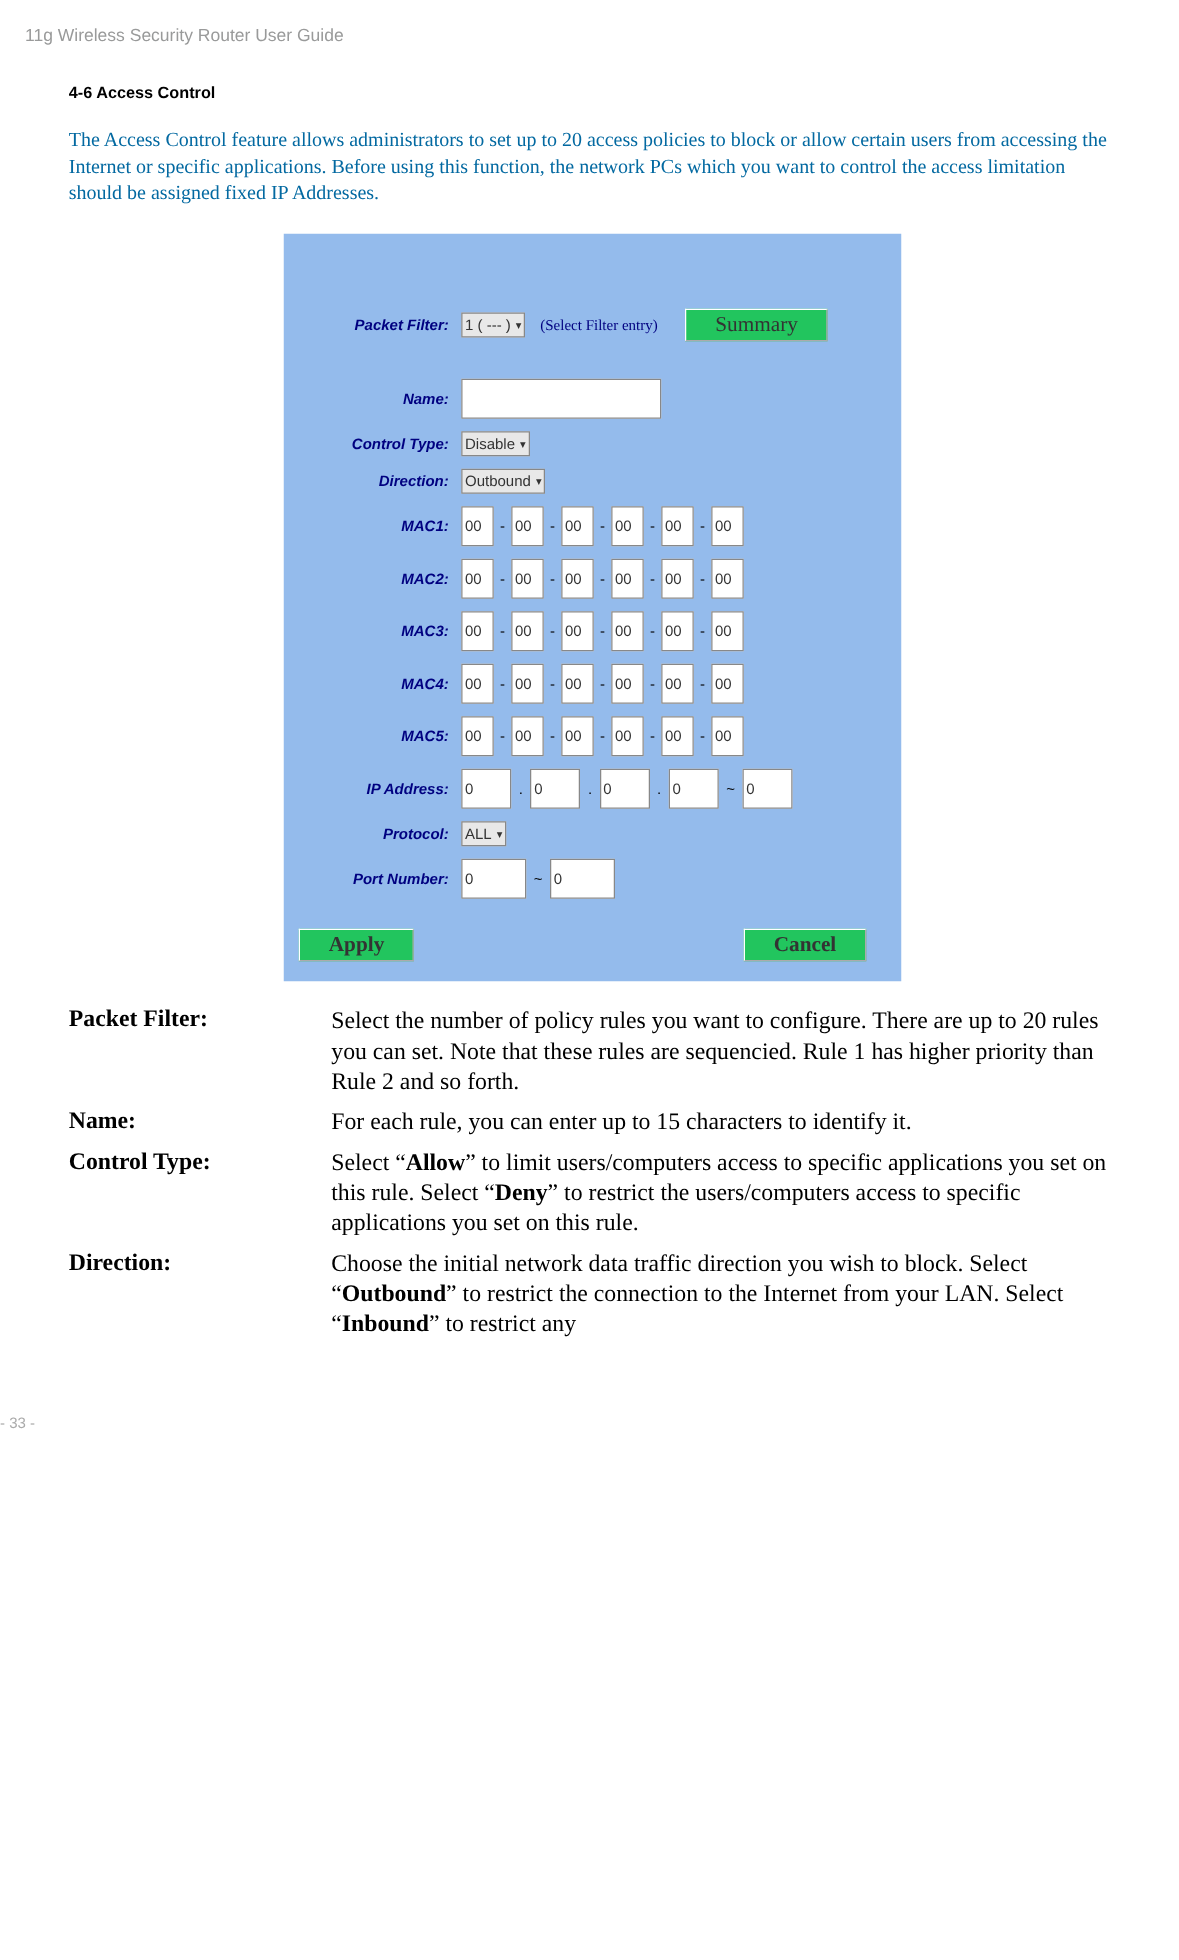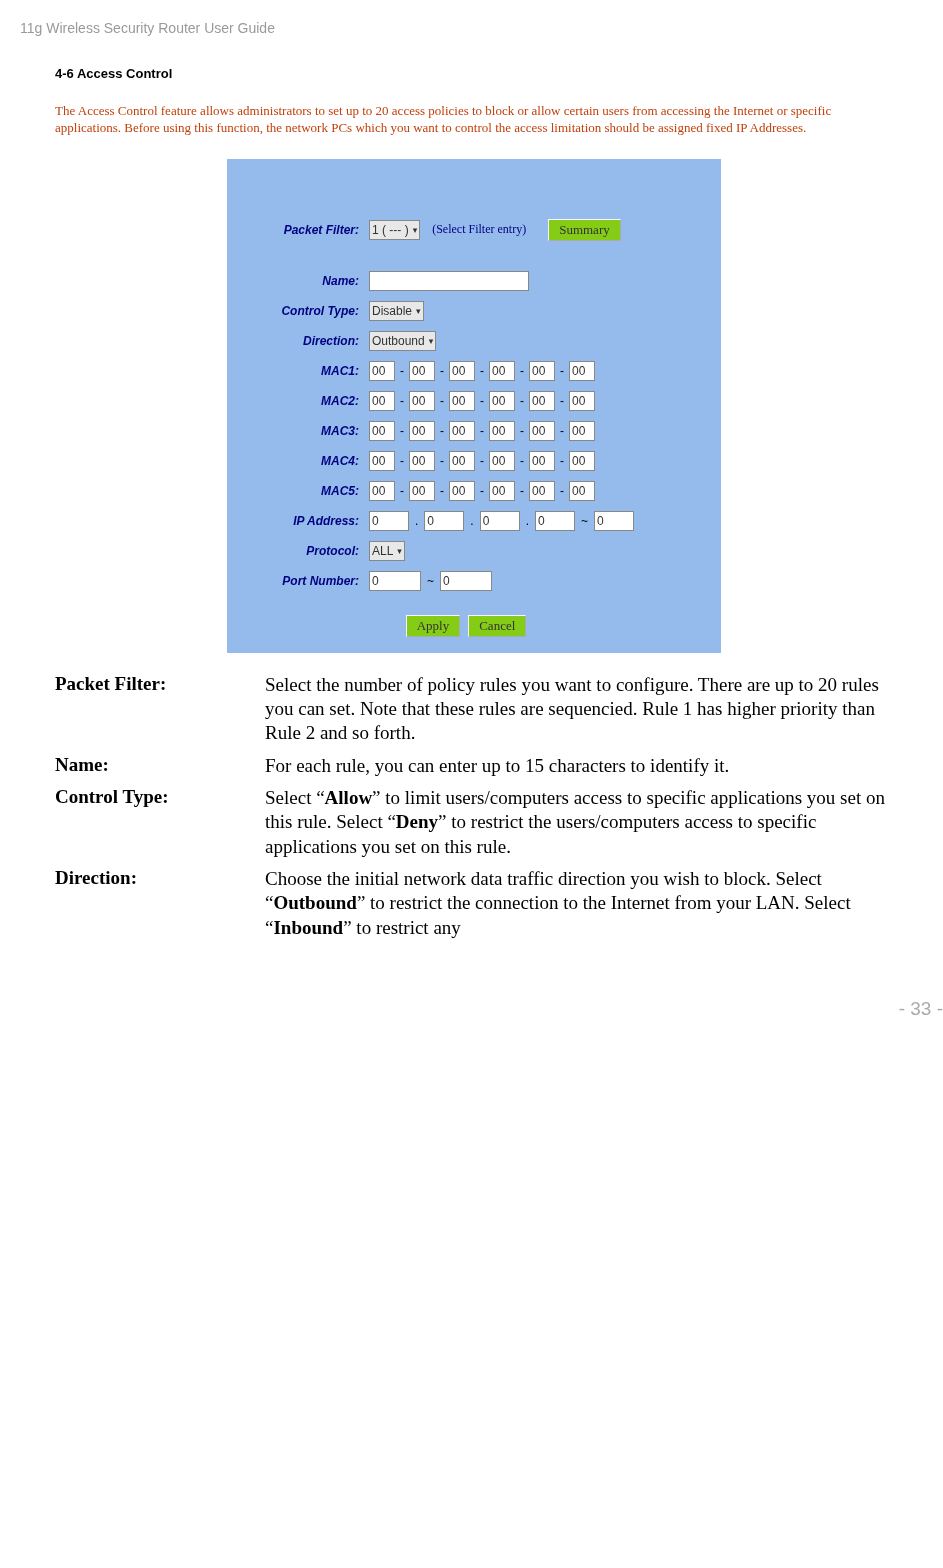--- a/index.html
+++ b/index.html
@@ -1,42 +1,42 @@
 <!DOCTYPE html>
 <html><head>
   <meta charset="utf-8">
   <style>
     * { margin: 0; padding: 0; box-sizing: border-box; }
     body { font-family: "Times New Roman", Times, serif; background: white; width: 943px; margin: 0 auto; color: #333; }
     .header-text { color: #999a9a; font-family: Arial, sans-serif; font-size: 14px; padding: 20px 0 0 20px; }
     .content { padding: 30px 50px 20px 55px; }
     .section-heading { font-family: Arial, sans-serif; font-weight: bold; font-size: 13px; margin-bottom: 22px; color: #000; }
-    .intro-para { font-size: 13px; line-height: 1.3; color: #c2410c; margin-bottom: 22px; }
+    .intro-para { font-size: 16px; line-height: 1.3; color: #0369a1; margin-bottom: 22px; }
     .screenshot { width: 494px; margin: 0 auto 20px auto; }
     .ss-title { background: #000080; color: #fff; font-family: "Times New Roman", serif; font-size: 26px; text-align: center; padding: 16px 0 18px 0; letter-spacing: 1px; }
     .ss-body { background: #94bbec; padding: 60px 28px 16px 12px; font-family: Verdana, Arial, sans-serif; font-size: 12px; }
     .ss-row { display: flex; align-items: center; margin-bottom: 10px; }
     .ss-label { width: 130px; text-align: right; color: #000080; font-weight: bold; font-style: italic; padding-right: 10px; font-size: 12px; }
     .ss-controls { display: flex; align-items: center; gap: 4px; flex-wrap: wrap; }
-    .ss-controls .txt { background: #fff; border: 1px solid #888; height: 20px; font-size: 12px; padding: 0 2px; font-family: Arial, sans-serif; display: inline-flex; align-items: center; }
+    .ss-controls .txt { background: #fff; border: 1px solid #888; height: 32px; font-size: 12px; padding: 0 2px; font-family: Arial, sans-serif; display: inline-flex; align-items: center; }
     .w26 { width: 26px; }
     .w38 { width: 40px; }
     .w160 { width: 160px; }
     .sel { background: #e8e8e8; border: 1px solid #888; height: 20px; font-size: 12px; padding: 0 2px; font-family: Arial, sans-serif; display: inline-flex; align-items: center; }
     .sel::after { content: "▾"; margin-left: 4px; font-size: 9px; color:#333; }
     .sep, .dot, .tilde { font-family: Arial, sans-serif; font-size: 12px; color: #000; padding: 0 2px; }
     .hint { color: #000080; font-family: Liberation Serif, serif; font-size: 12px; margin-left: 8px; }
-    .btn { background: #84cc16; border: 1px outset #fff; font-family: "Times New Roman", serif; font-size: 13px; padding: 2px 10px; color: #333; }
-    .btn-row { display: flex; justify-content: center; gap: 8px; padding-top: 14px; }
+    .btn { background: #22c55e; border: 1px outset #fff; font-family: "Times New Roman", serif; font-size: 17px; padding: 2px 23px; color: #333; }
+    .btn-row { display: flex; justify-content: space-between; gap: 8px; padding-top: 14px; font-weight: bold; }
     .defs { margin-top: 8px; }
     .def-row { display: flex; margin-bottom: 8px; }
     .def-term { width: 210px; font-weight: bold; font-size: 19px; color: #000; }
     .def-desc { flex: 1; font-size: 19px; line-height: 1.28; color: #000; }
     .def-desc b { font-weight: bold; }
-    .footer { text-align: right; color: #aaa; font-family: Arial, sans-serif; font-size: 19px; padding: 30px 0 20px 0; }
+    .footer { text-align: left; color: #aaa; font-family: Arial, sans-serif; font-size: 12px; padding: 30px 0 20px 0; }
     .mac-row .sep { padding: 0 1px; }
   </style>
 </head>
 <body>
 
 <div class="header-text">11g Wireless Security Router User Guide</div>
 
 <div class="content">
   <div class="section-heading">4-6 Access Control</div>
   <p class="intro-para">The Access Control feature allows administrators to set up to 20 access policies to block or allow certain users from accessing the Internet or specific applications. Before using this function, the network PCs which you want to control the access limitation should be assigned fixed IP Addresses.</p>

